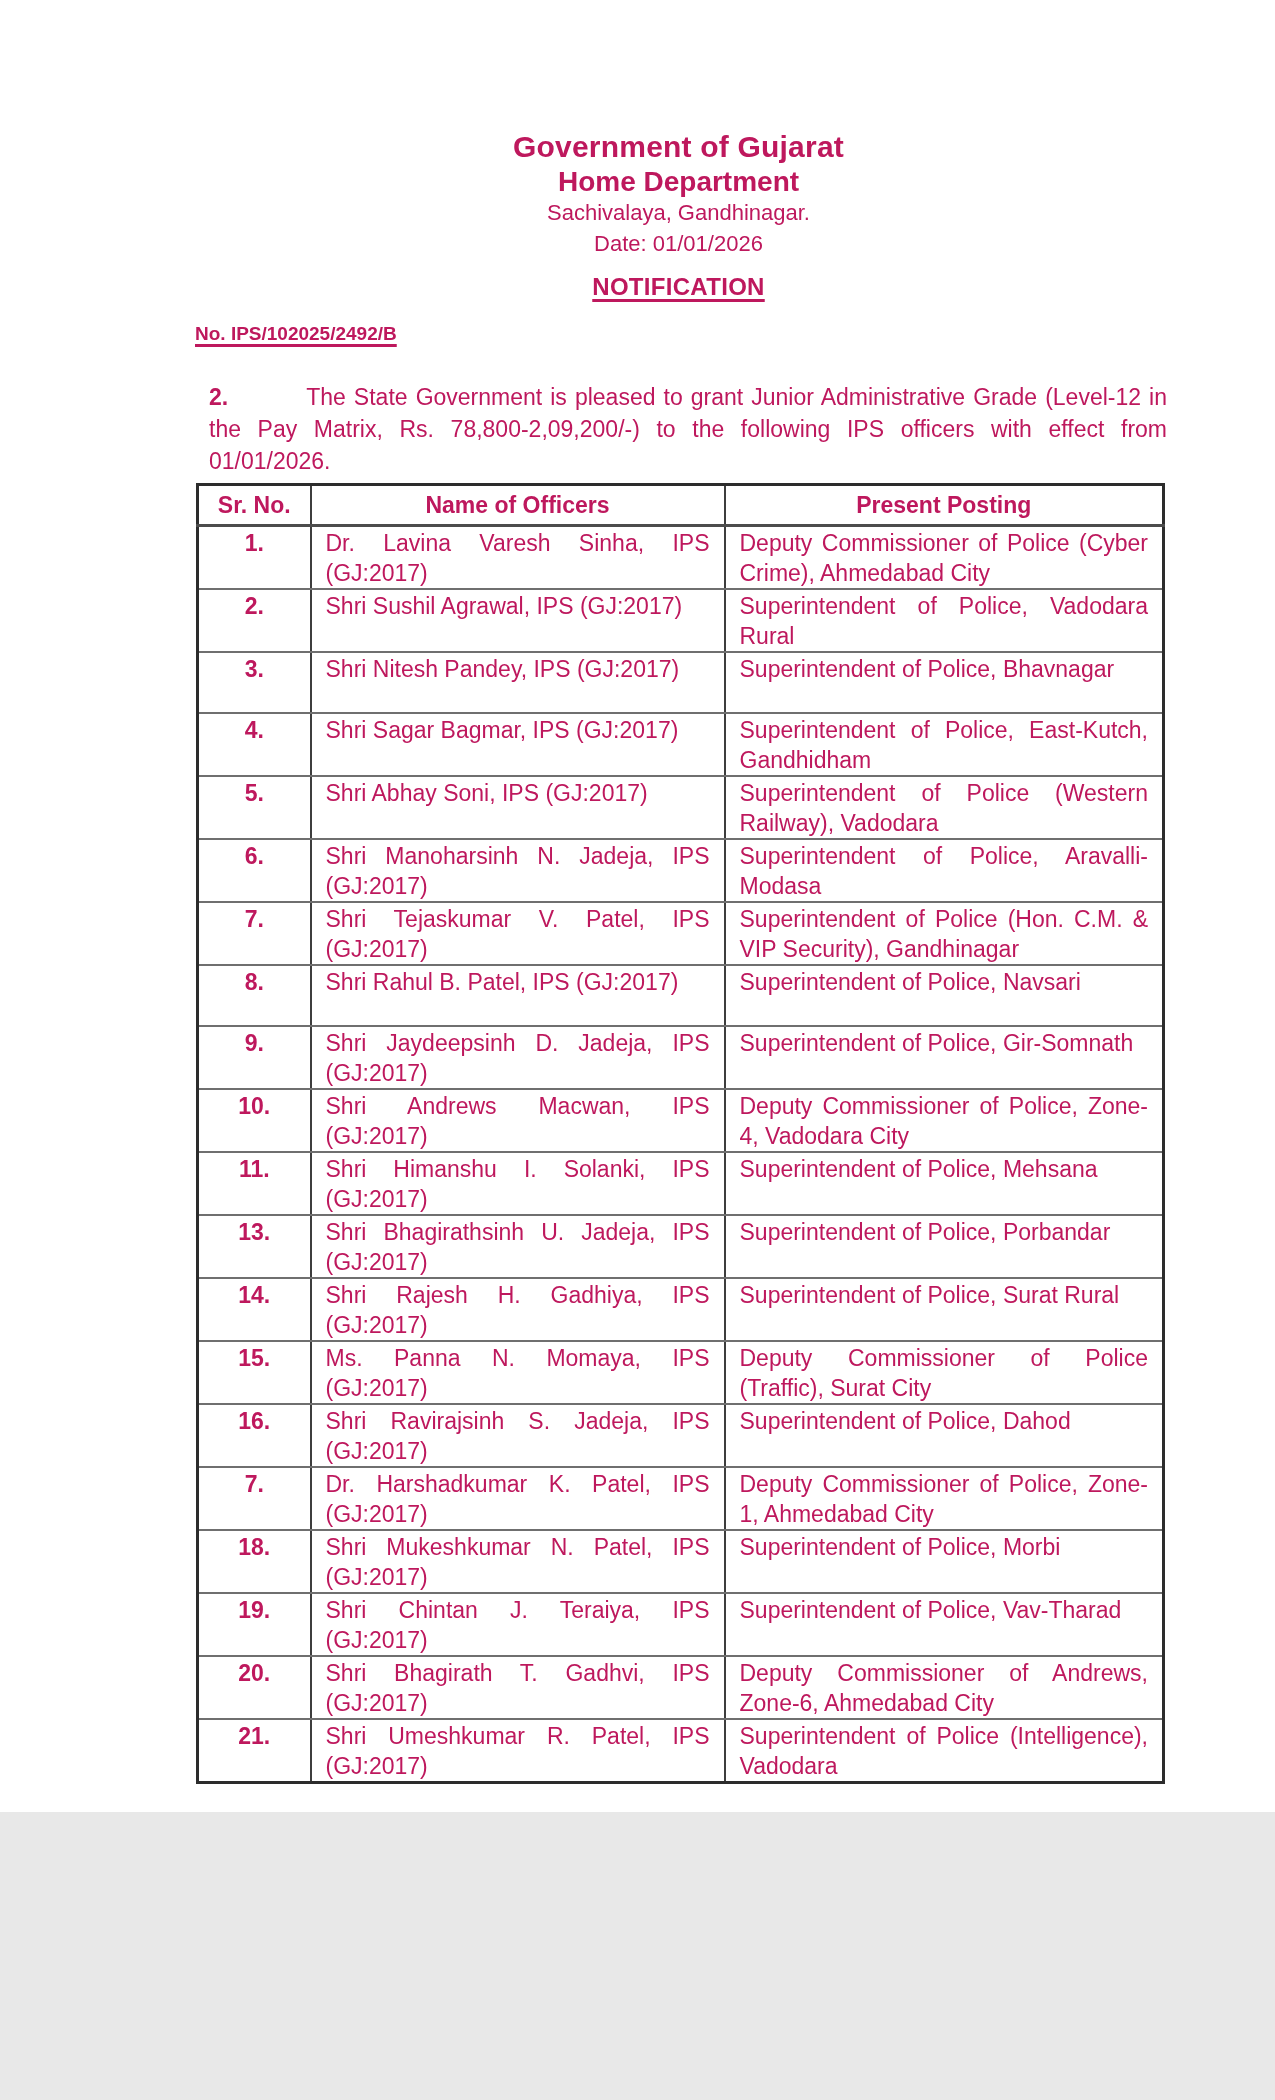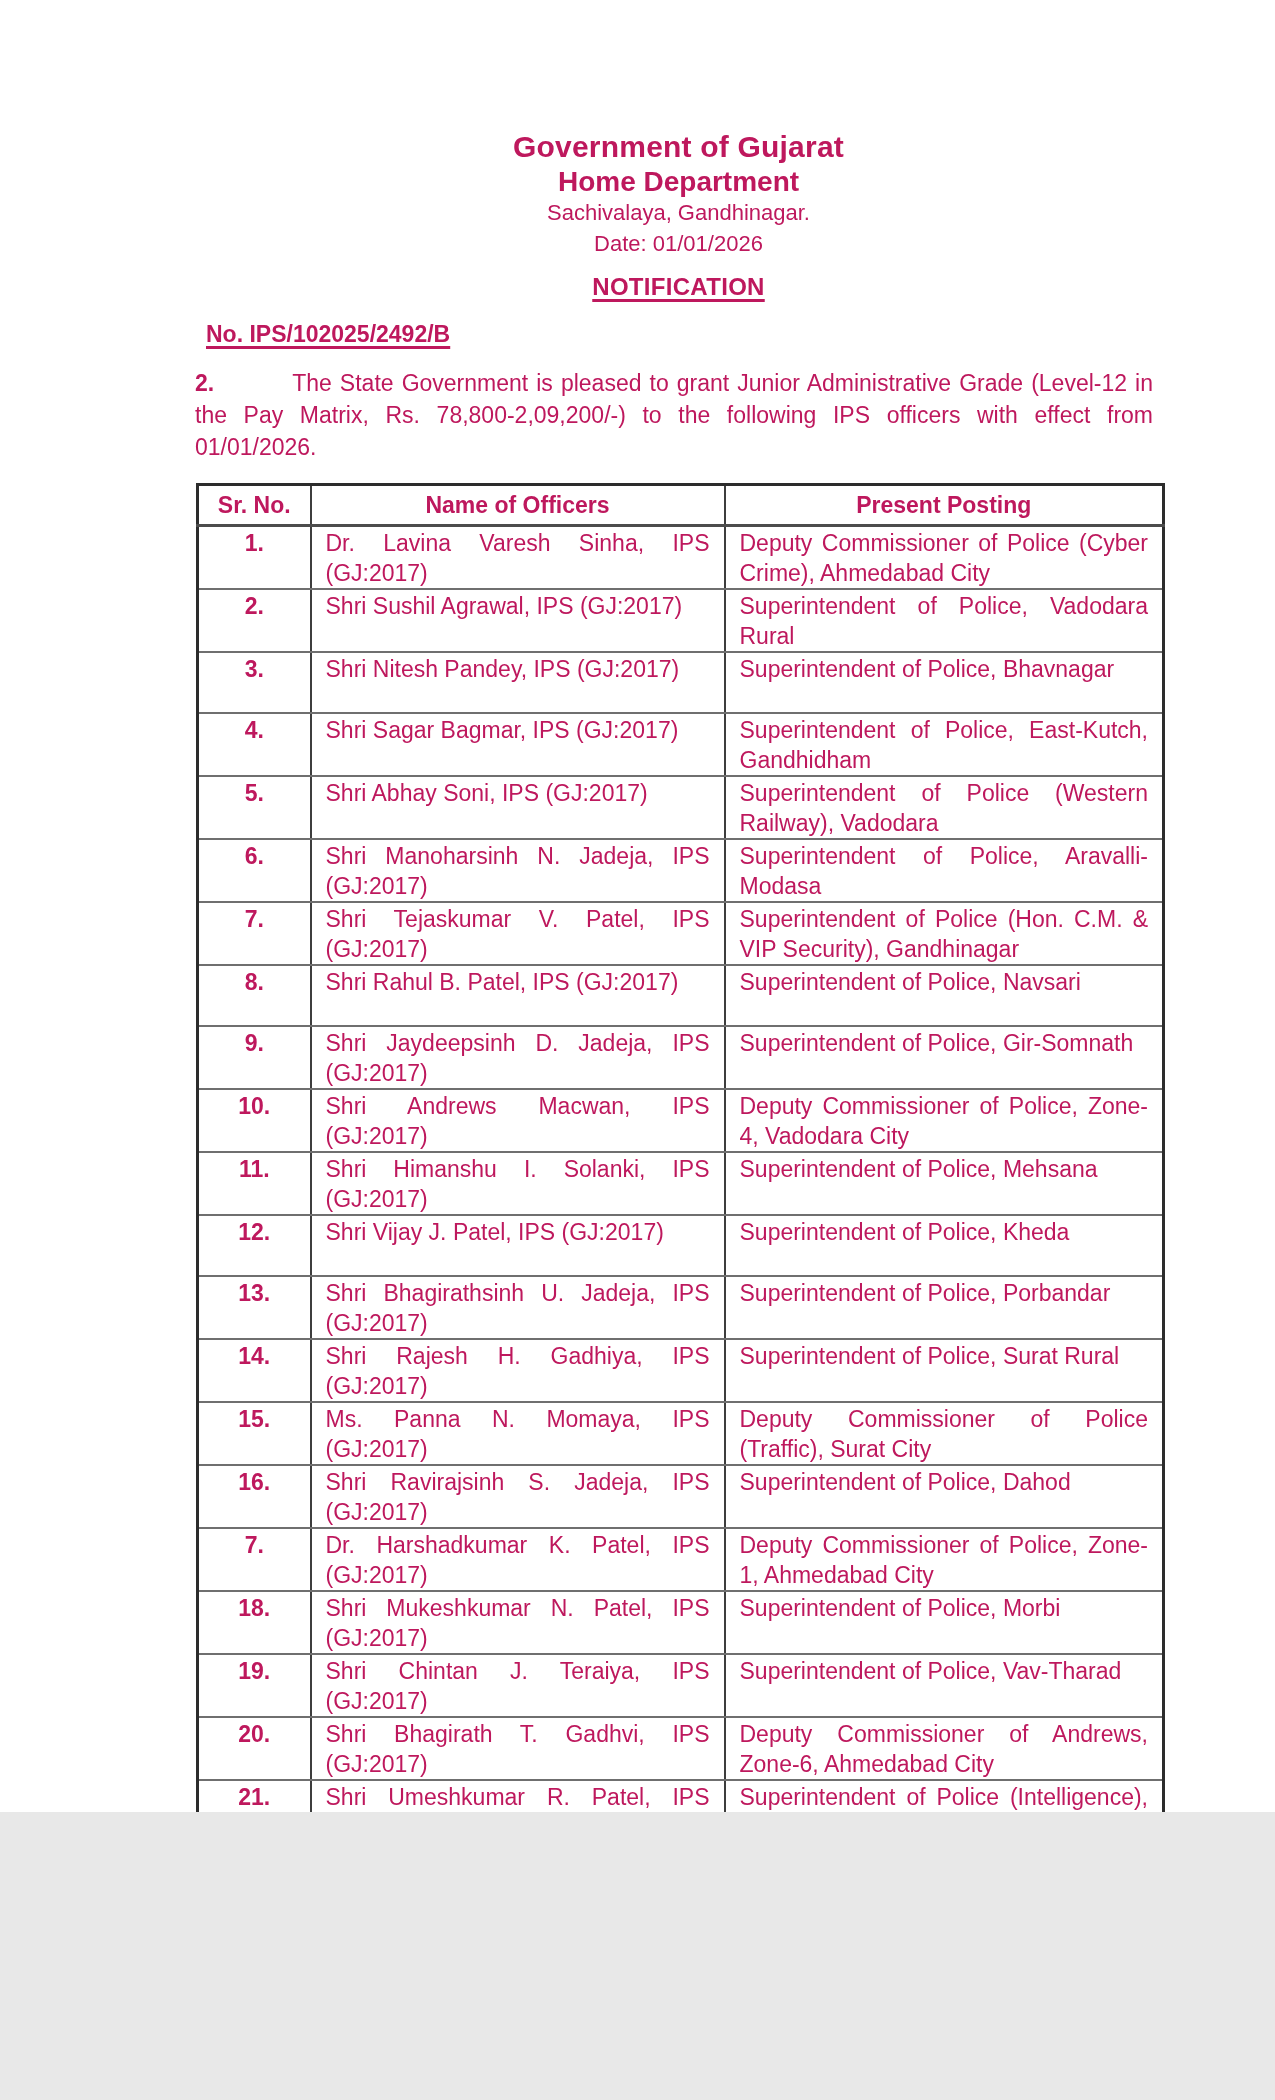--- a/index.html
+++ b/index.html
@@ -46,36 +46,35 @@
     text-decoration-thickness: 2.5px;
     text-underline-offset: 4px;
     letter-spacing: 0.3px;
   }
 
   
   .ref-no {
     position: absolute;
     top: 320px;
     left: 195px;
-    font-size: 23px;
+    font-size: 19px;
     font-weight: bold;
     line-height: 28px;
     text-decoration: underline;
     text-decoration-thickness: 2.5px;
     text-underline-offset: 4px;
-    margin-left: 11px;
   }
 
   
   .body-para {
     position: absolute;
     top: 367px;
     left: 195px;
     width: 958px;
-    margin: 0;
+    margin: 14px;
     font-size: 23px;
     line-height: 32px;
     text-align: justify;
   }
   .para-num { font-weight: bold; }
   .para-tab { display: inline-block; width: 78px; }
 
   
   .officers-table {
     position: absolute;
@@ -203,25 +202,20 @@
     <td class="c-sr">10.</td>
     <td class="c-name">Shri Andrews Macwan, IPS (GJ:2017)</td>
     <td class="c-post">Deputy Commissioner of Police, Zone-4, Vadodara City</td>
   </tr>
         <tr>
     <td class="c-sr">11.</td>
     <td class="c-name">Shri Himanshu I. Solanki, IPS (GJ:2017)</td>
     <td class="c-post">Superintendent of Police, Mehsana</td>
   </tr>
         <tr>
-    <td class="c-sr">12.</td>
-    <td class="c-name">Shri Vijay J. Patel, IPS (GJ:2017)</td>
-    <td class="c-post">Superintendent of Police, Kheda</td>
-  </tr>
-        <tr>
     <td class="c-sr">13.</td>
     <td class="c-name">Shri Bhagirathsinh U. Jadeja, IPS (GJ:2017)</td>
     <td class="c-post">Superintendent of Police, Porbandar</td>
   </tr>
         <tr>
     <td class="c-sr">14.</td>
     <td class="c-name">Shri Rajesh H. Gadhiya, IPS (GJ:2017)</td>
     <td class="c-post">Superintendent of Police, Surat Rural</td>
   </tr>
         <tr>

